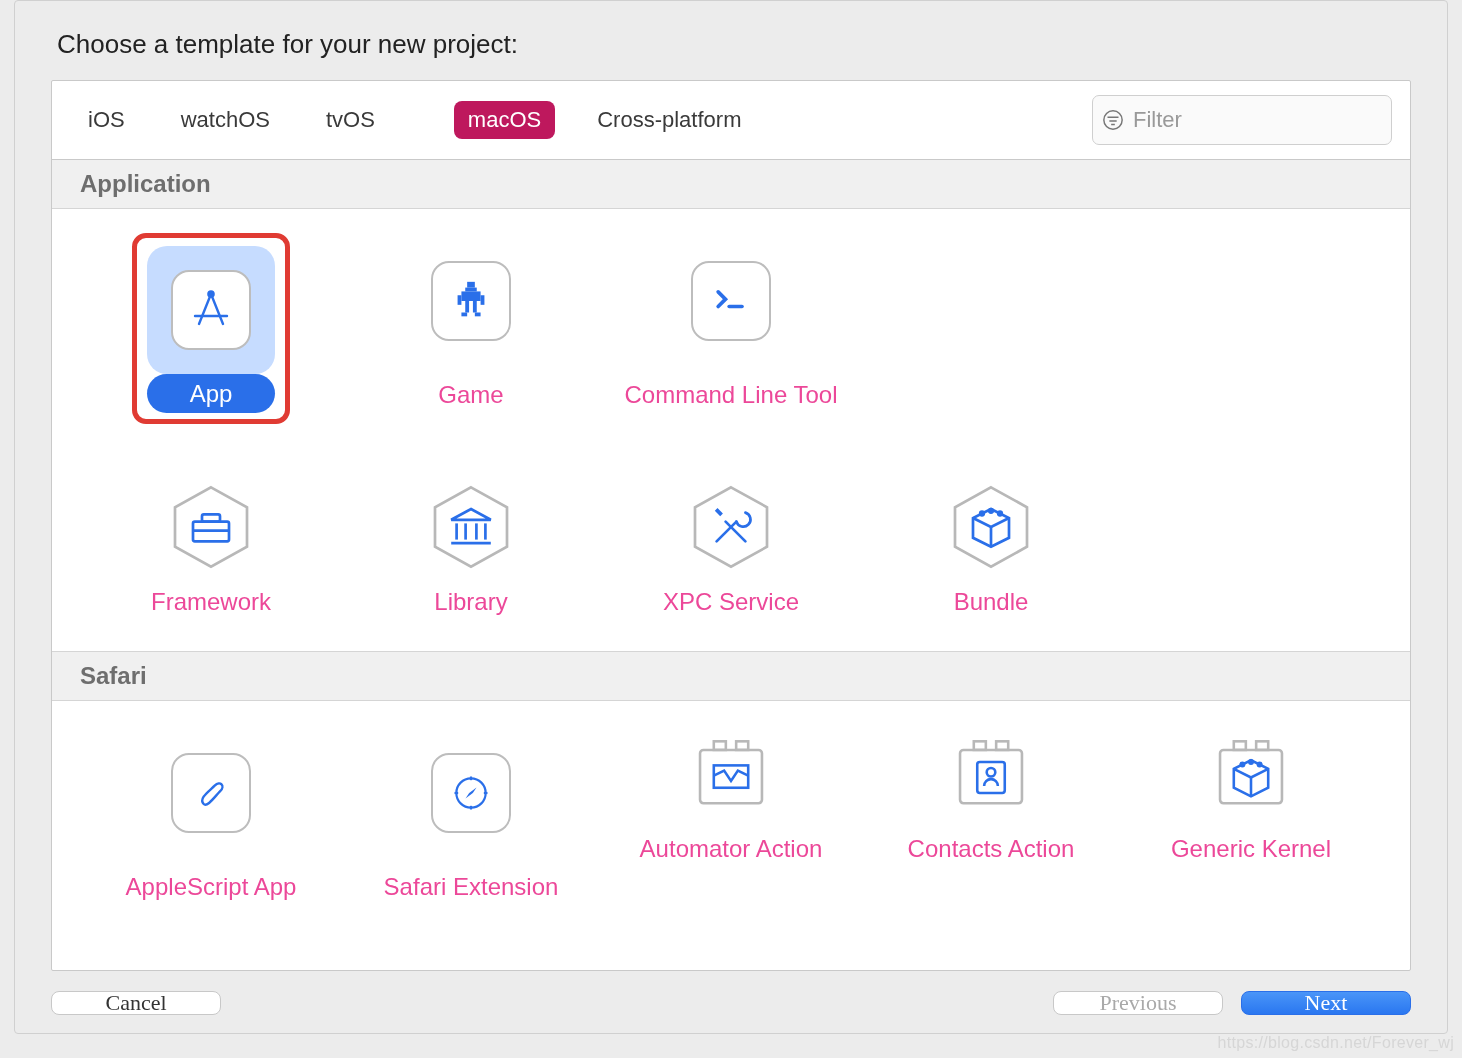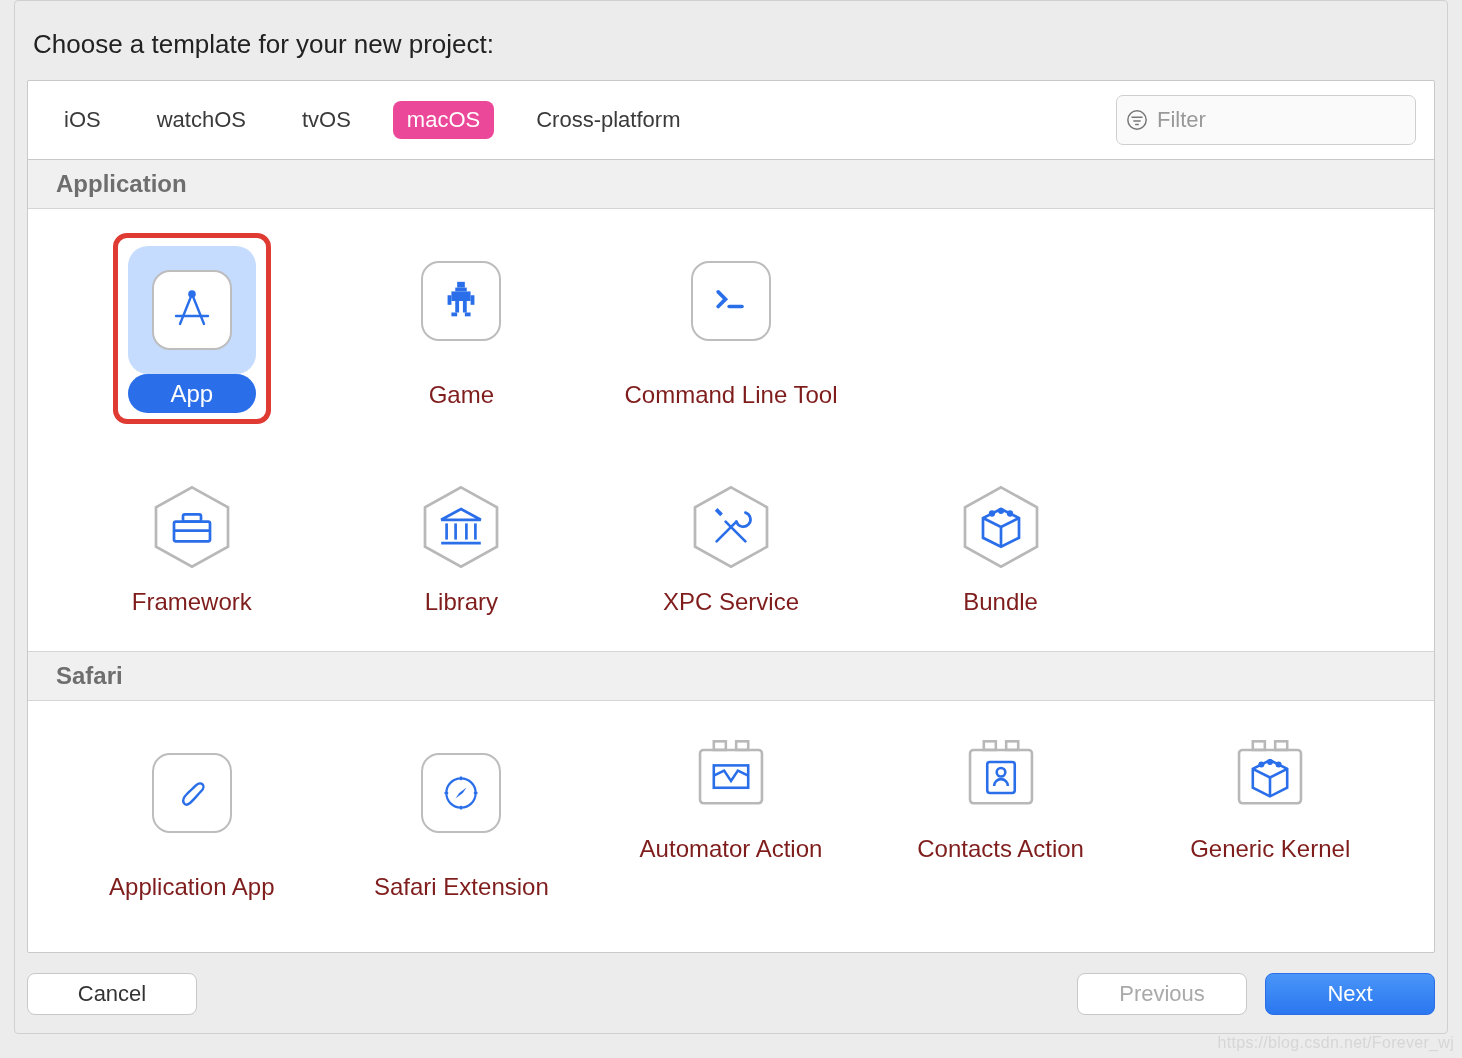--- a/index.html
+++ b/index.html
@@ -15,21 +15,21 @@
     position: absolute;
     left: 14px;
     top: 0;
     width: 1434px;
     height: 1034px;
     background: #ececec;
     border: 1px solid #d0d0d0;
     border-radius: 4px;
     display: flex;
     flex-direction: column;
-    padding: 18px 12px;
+    padding: 18px 36px;
   }
   .title {
     font-size: 26px;
     color: #222;
     margin: 10px 0 20px 6px;
   }
   .sheet {
     flex: 1;
     background: #fff;
     border: 1px solid #c9c9c9;
@@ -52,22 +52,23 @@
     align-items: center;
   }
   .tab {
     font-size: 22px;
     color: #3a3a3a;
     padding: 6px 14px;
     border-radius: 8px;
     cursor: default;
   }
   .tab.active {
-    background: #ec4899;
+    background: #be185d;
     color: #fff;
+    margin-left: 37px;
   }
   .spacer { flex: 1; }
   .filter-wrap {
     position: relative;
     width: 300px;
   }
   .filter-icon {
     position: absolute;
     left: 10px;
     top: 50%;
@@ -152,51 +153,52 @@
   }
   .chip {
     width: 90px;
     height: 90px;
     display: flex;
     align-items: center;
     justify-content: center;
   }
   .item-label {
     font-size: 24px;
-    color: #7f1d1d;
+    color: #ec4899;
     text-align: center;
     line-height: 1.3;
     max-width: 220px;
   }
   .item-label.pill {
     background: #2a6fe9;
     color: #fff;
     padding: 4px 20px;
     border-radius: 22px;
     font-size: 24px;
   }
 
   .footer {
     display: flex;
     align-items: center;
     padding-top: 20px;
     gap: 18px;
   }
   .btn {
-    height: 42px;
+    height: 24px;
     min-width: 170px;
     font-size: 22px;
     border-radius: 8px;
     border: 1px solid #c8c8c8;
     background: #fff;
     color: #333;
     padding: 4px 20px;
     display: flex;
     align-items: center;
     justify-content: center;
+    font-family: Liberation Serif, serif;
   }
   .btn.disabled { color: #a9a9a9; }
   .btn.primary {
     background: linear-gradient(#4a95f8, #2a77f0);
     border-color: #2a6fe9;
     color: #fff;
   }
   .watermark {
     position: absolute;
     right: 8px;
@@ -364,21 +366,21 @@
       <div class="grid" style="padding-bottom:0">
 
         <div class="item">
           <div class="icon-bg">
             <div class="app-tile">
               <svg viewBox="0 0 48 48" width="44" height="44" fill="none" stroke="#2a6fe9" stroke-width="2.6" stroke-linecap="round">
                 <path d="M16 36 C10 30 22 22 28 16 C34 10 40 16 34 22 C28 28 20 40 16 36 Z"></path>
               </svg>
             </div>
           </div>
-          <div class="item-label">Application App</div>
+          <div class="item-label">AppleScript App</div>
         </div>
 
         <div class="item">
           <div class="icon-bg">
             <div class="app-tile">
               <svg viewBox="0 0 48 48" width="44" height="44" fill="none" stroke="#2a6fe9" stroke-width="2.4">
                 <circle cx="24" cy="24" r="16"></circle>
                 <polygon points="30,18 22,24 18,30 26,24" fill="#2a6fe9" stroke="none"></polygon>
                 <line x1="24" y1="6" x2="24" y2="10"></line>
                 <line x1="24" y1="38" x2="24" y2="42"></line>

